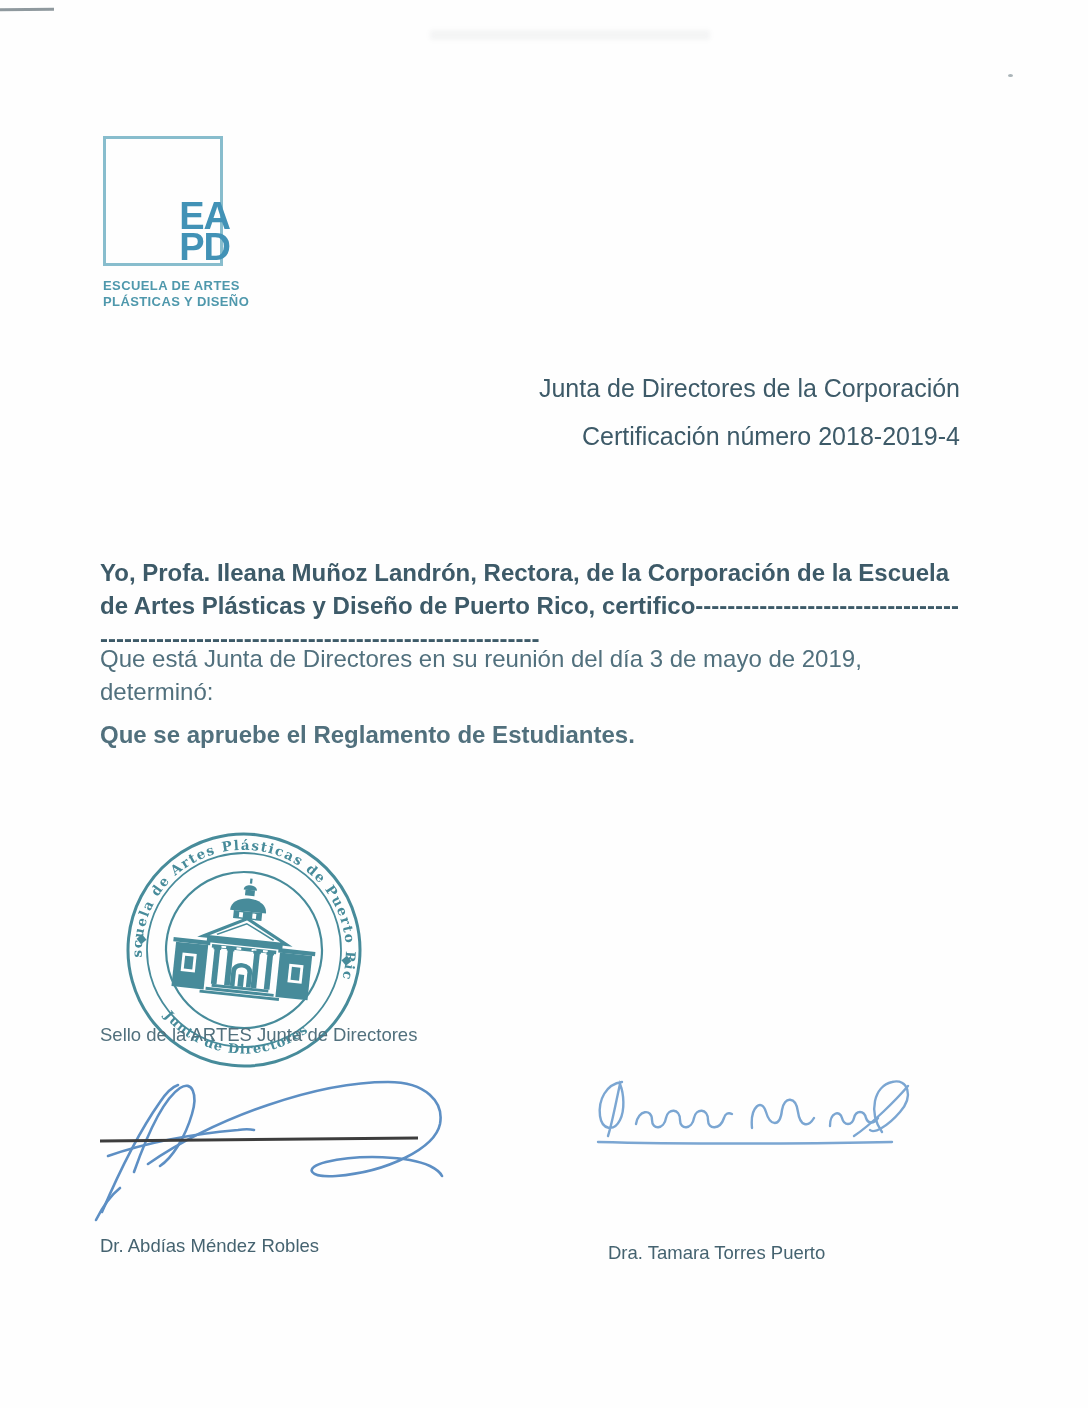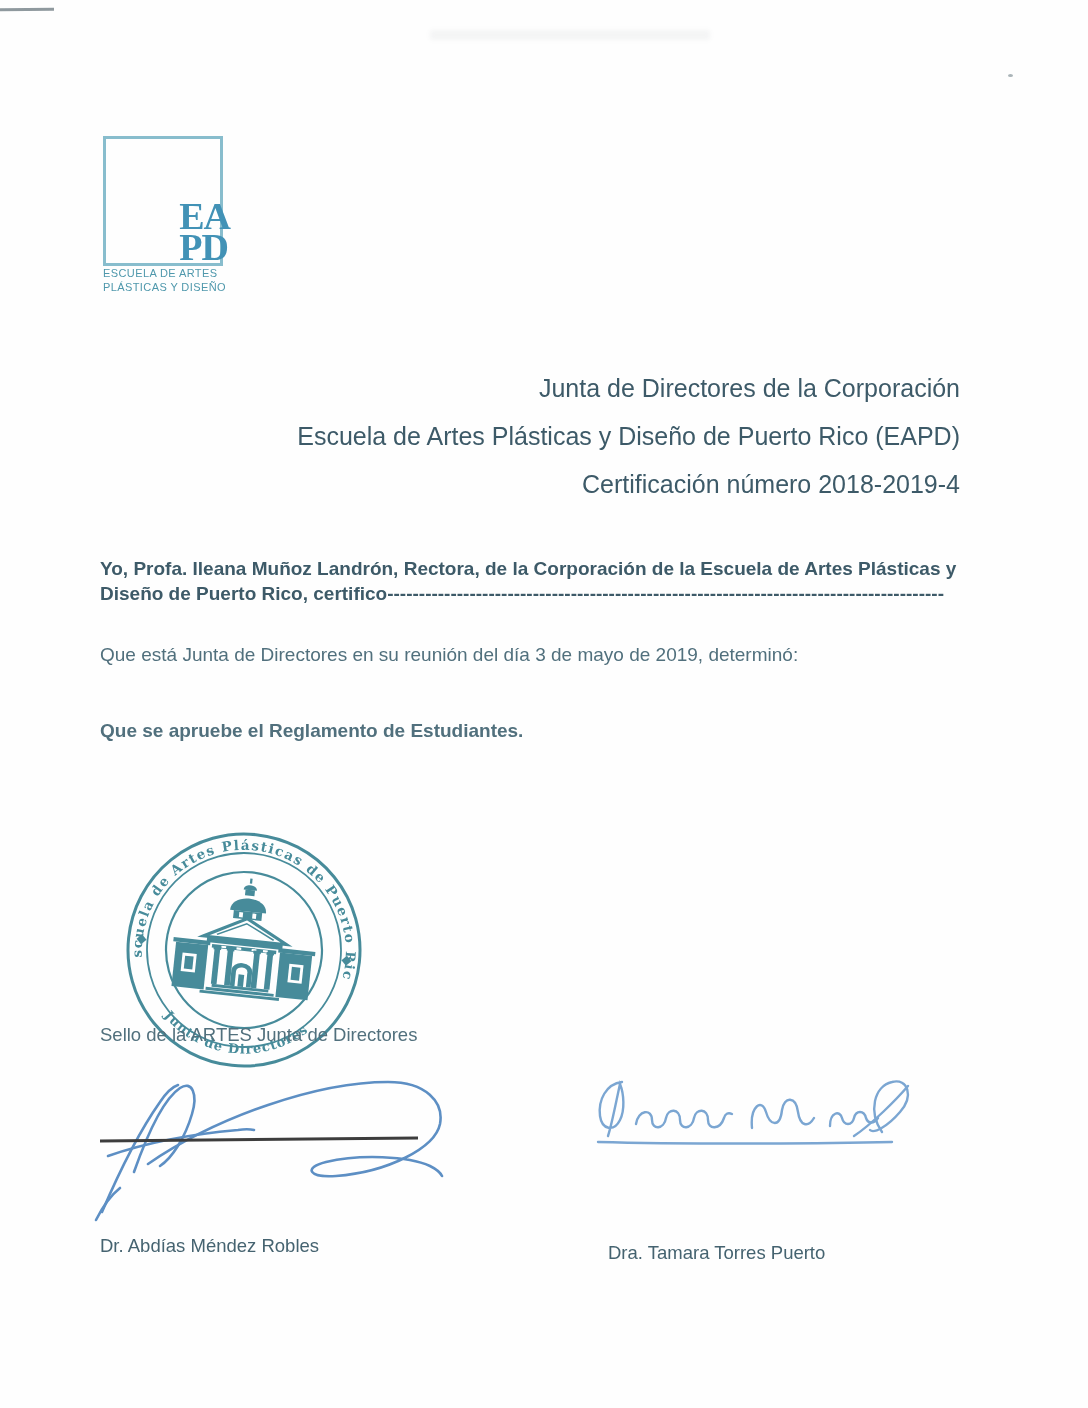--- a/index.html
+++ b/index.html
@@ -14,35 +14,34 @@
   }
   
   .artifact-line{position:absolute;left:0;top:8px;width:54px;height:3px;background:#5f6e75;opacity:.7;transform:rotate(-.6deg);}
   .artifact-dot{position:absolute;left:1008px;top:74px;width:5px;height:3px;background:#aab4b8;border-radius:50%;}
   .artifact-smudge{position:absolute;left:430px;top:30px;width:280px;height:10px;background:#c9ced0;opacity:.18;filter:blur(2px);}
 
   
   .logo{position:absolute;left:103px;top:136px;width:220px;}
   .logo-square{position:relative;width:114px;height:124px;border:3px solid var(--logo-border);}
   .logo-letters{
-    position:absolute;right:-10px;bottom:0px;text-align:left;
+    position:absolute;right:-10px;bottom:0px;text-align:center;
     font-size:38px;font-weight:800;line-height:.82;letter-spacing:-1px;
     color:var(--logo-letters);
-    font-family:Liberation Serif, serif;
   }
-  .logo-caption{margin-top:1px;font-size:11px;font-weight:400;letter-spacing:.4px;
+  .logo-caption{margin-top:12px;font-size:13px;font-weight:700;letter-spacing:.4px;
     color:var(--logo-caption);line-height:1.25;}
 
   
   .headings{position:absolute;left:100px;top:372px;width:860px;text-align:right;
     font-size:25px;font-weight:400;color:var(--ink);}
   .headings .h{margin-bottom:15px;line-height:33px;}
 
   
-  .para{position:absolute;left:100px;width:860px;font-size:19px;line-height:25px;color:var(--body);}
+  .para{position:absolute;left:100px;width:860px;font-size:24px;line-height:33px;color:var(--body);}
   .p1{top:556px;font-weight:700;color:var(--ink);}
   .p1 .dashes{font-weight:700;letter-spacing:0;}
   .p2{top:642px;}
   .p3{top:718px;font-weight:bold;}
   .p4{top:792px;}
 
   
   .seal{position:absolute;left:114px;top:820px;width:260px;height:260px;opacity:.88;}
   .ts{fill:none;stroke:var(--seal-teal);}
   .tf{fill:var(--seal-teal);}
@@ -80,21 +79,20 @@
       </div>
     </div>
     <div class="logo-caption">
       <div>ESCUELA DE ARTES</div>
       <div>PLÁSTICAS Y DISEÑO</div>
     </div>
   </div>
 
   <div class="headings">
     <div class="h">Junta de Directores de la Corporación</div>
-    <div class="h">Escuela de Artes Plásticas y Diseño de Puerto Rico (EAPD)</div>
     <div class="h">Certificación número 2018-2019-4</div>
   </div>
 
   <div class="para p1"><span>Yo, Profa. Ileana Muñoz Landrón, Rectora, de la Corporación de la Escuela de Artes Plásticas y Diseño de Puerto Rico, certifico</span><span class="dashes">----------------------------------------------------------------------------------------</span></div>
   <div class="para p2">Que está Junta de Directores en su reunión del día 3 de mayo de 2019, determinó:</div>
   <div class="para p3">Que se apruebe el Reglamento de Estudiantes.</div>
 
   <svg class="seal" viewBox="-130 -130 260 260">
     <g transform="rotate(6)">
       <circle r="116" class="ts" stroke-width="3"></circle>

